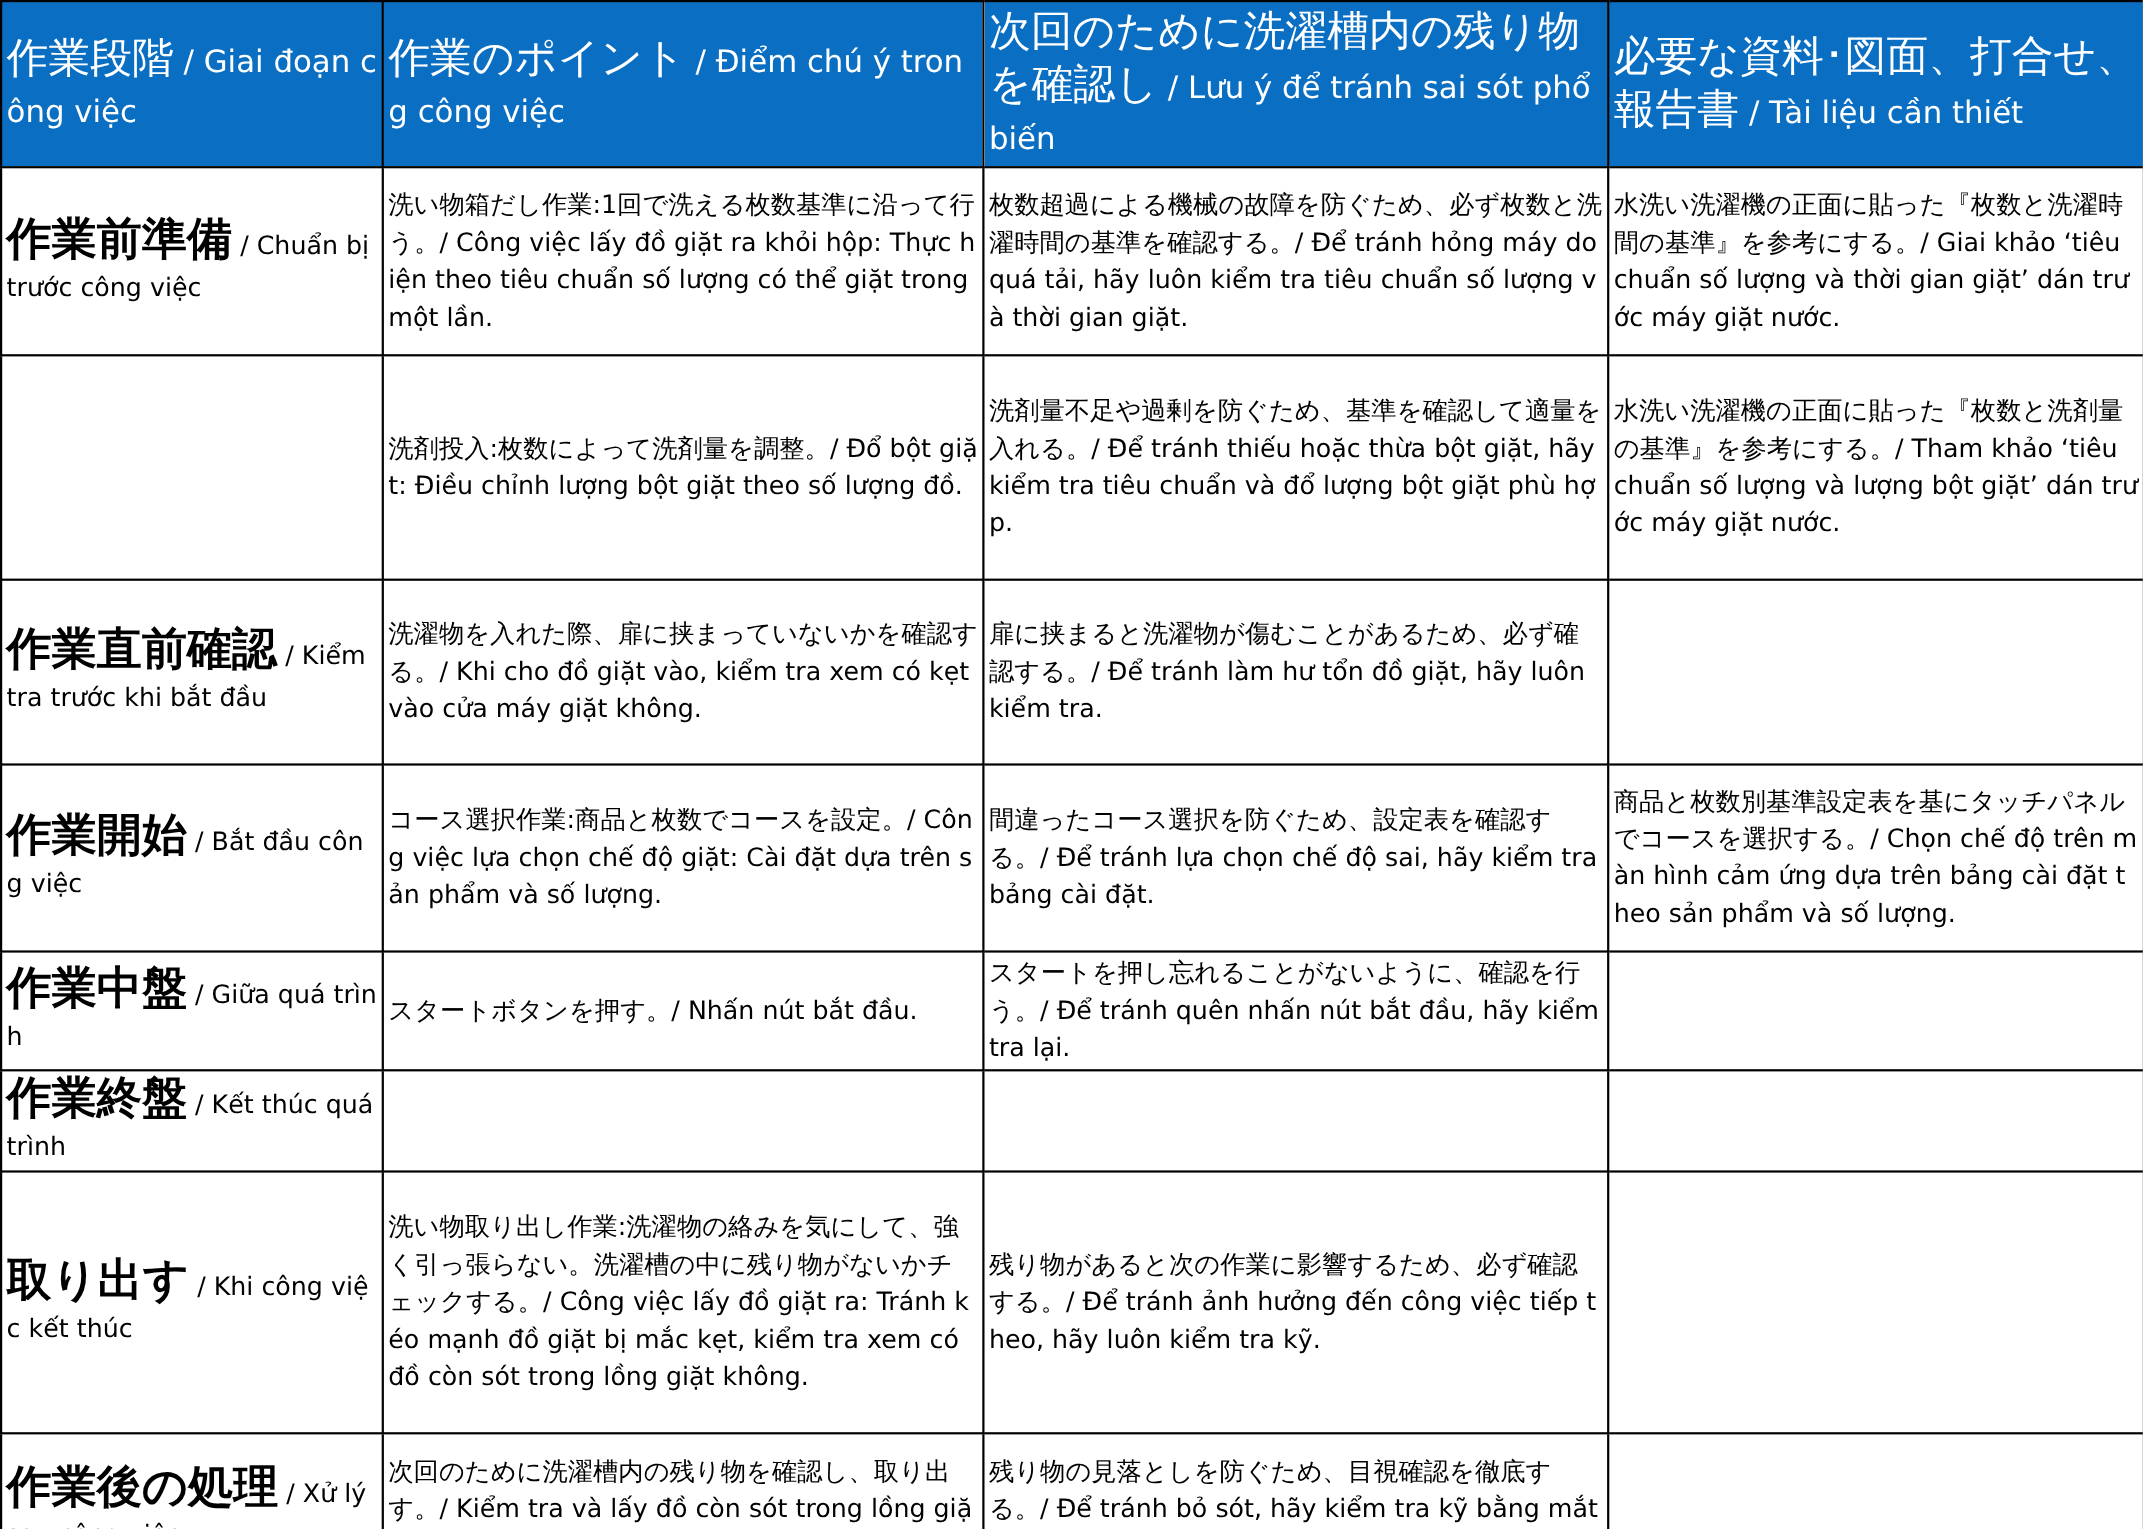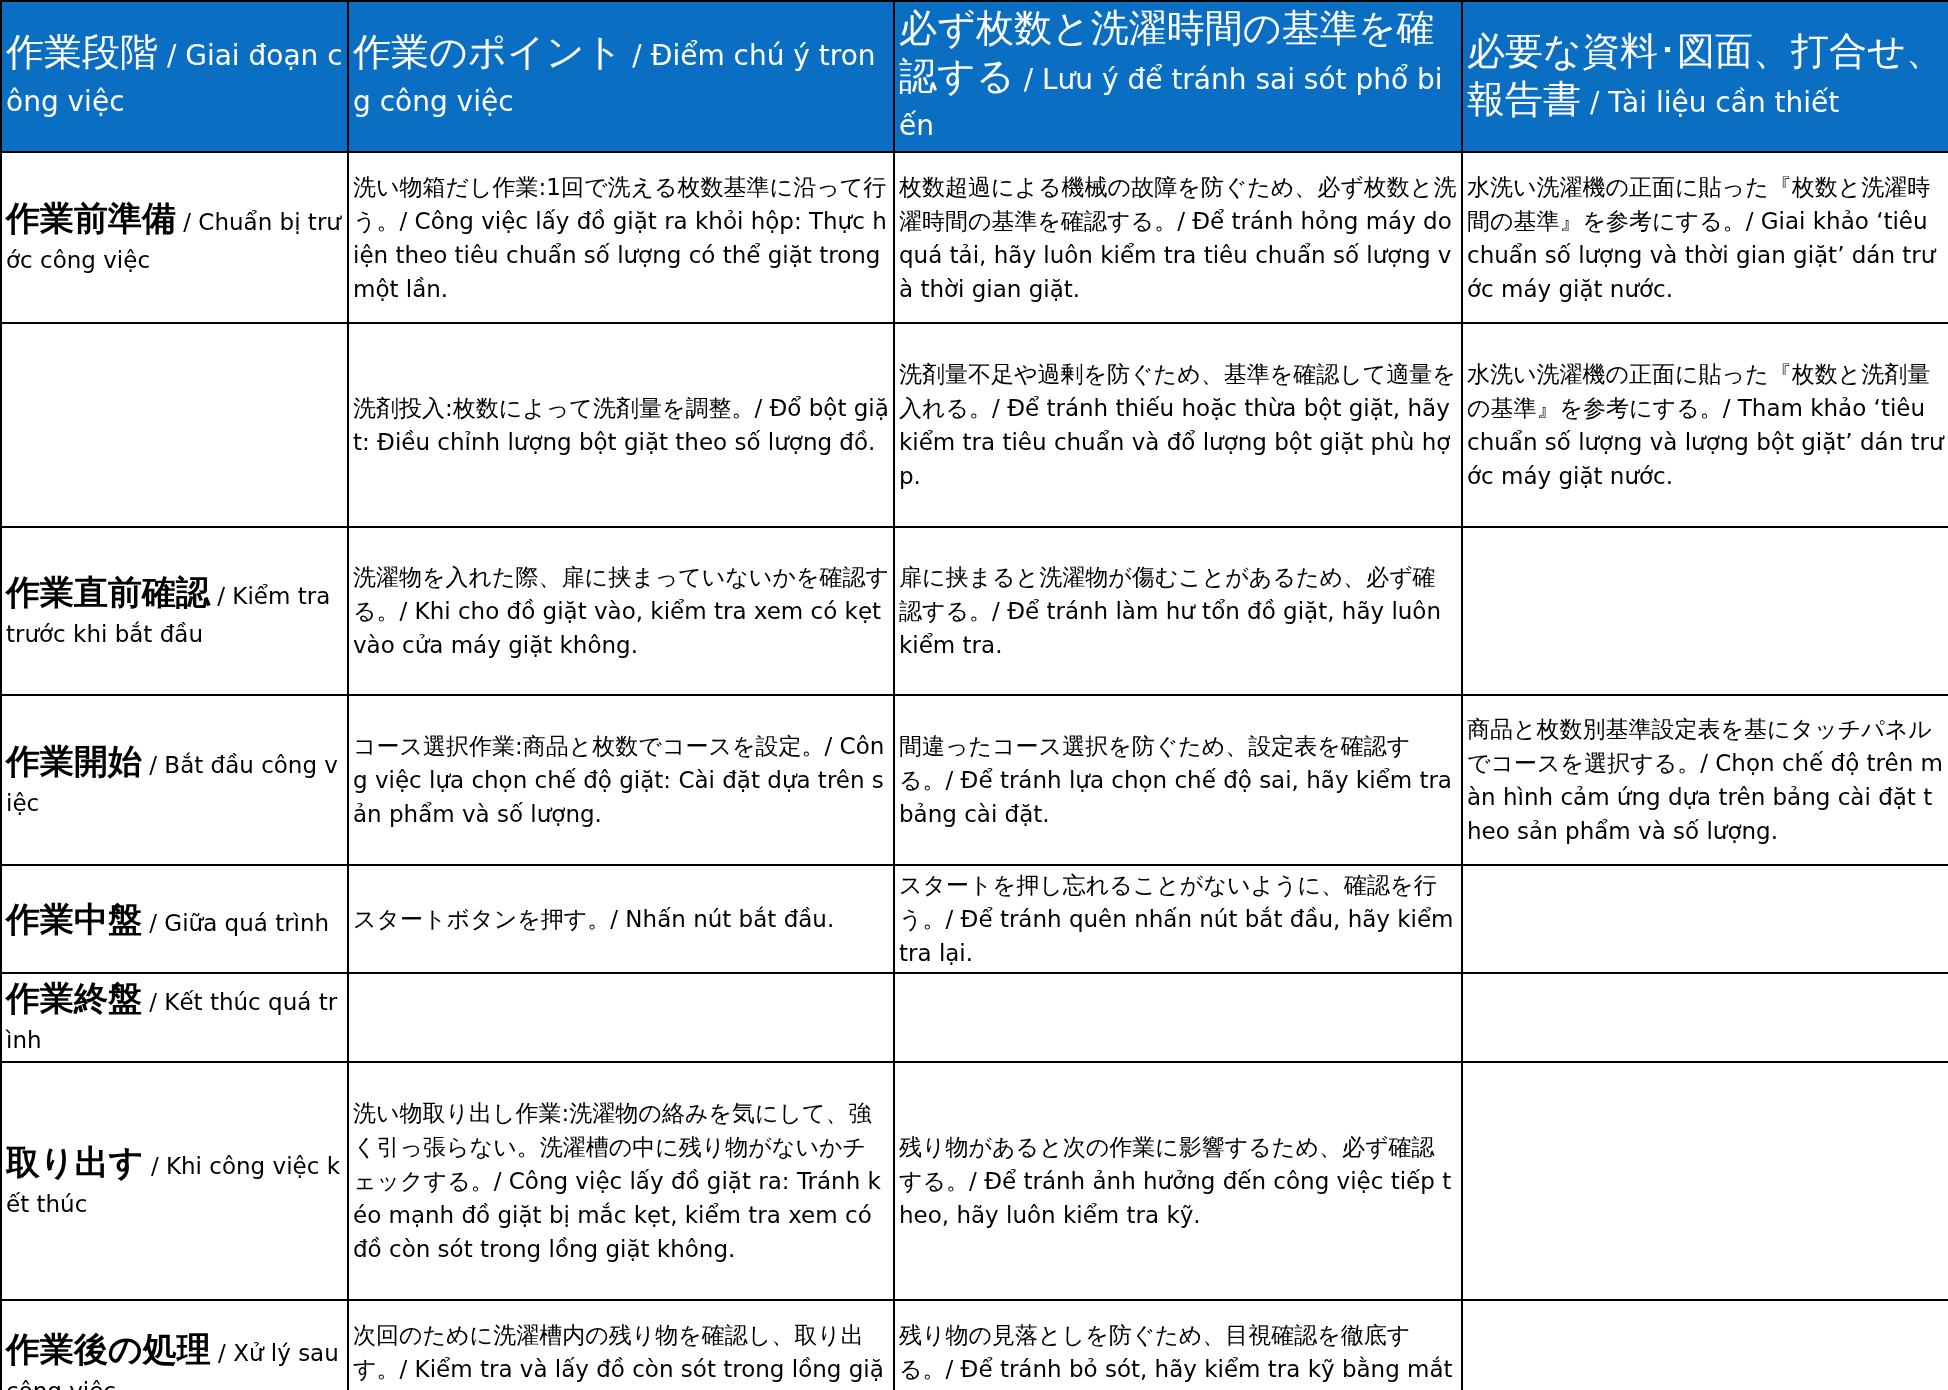--- a/index.html
+++ b/index.html
@@ -7,41 +7,41 @@
   table.sheet { border-collapse:collapse; table-layout:fixed; width:1948px; height:1390px; }
   table.sheet col.c1 { width:347px; }
   table.sheet col.c2 { width:546px; }
   table.sheet col.c3 { width:568px; }
   table.sheet col.c4 { width:487px; }
   table.sheet td, table.sheet th { border:2px solid #000; padding:2px 4px; vertical-align:middle; text-align:left; word-break:break-all; overflow:hidden; }
   thead th { background:#0a6fc2; color:#ffffff; font-weight:normal; vertical-align:bottom; padding:0 6px 4px 6px; }
   thead th .jp { font-size:38px; line-height:48px; }
   thead th .vi { font-size:28px; line-height:46px; }
   tbody td { font-size:23px; line-height:34px; }
-  tbody td.stage .jp { font-size:34px; font-weight:bold; line-height:44px; }
+  tbody td.stage .jp { font-size:41px; font-weight:bold; line-height:44px; }
   tbody td.stage .vi { font-size:23px; line-height:38px; }
   .r1 { height:171px; } .r2 { height:204px; } .r3 { height:168px; } .r4 { height:170px; }
   .r5 { height:102px; } .r6 { height:80px;margin-left:29px; } .r7 { height:238px; } .r8 { height:137px; }
   thead tr { height:120px; }
 </style>
 </head>
 <body>
 
 <table class="sheet">
   <colgroup>
       <col class="c1">
       <col class="c2">
       <col class="c3">
       <col class="c4">
     </colgroup>
   <thead>
     <tr>
       <th><span class="jp">作業段階</span><span class="vi"> / Giai đoạn công việc</span></th>
       <th><span class="jp">作業のポイント</span><span class="vi"> / Điểm chú ý trong công việc</span></th>
-      <th><span class="jp">必ず枚数と洗濯時間の基準を確認する</span><span class="vi"> / Lưu ý để tránh sai sót phổ biến</span></th>
+      <th><span class="jp">次回のために洗濯槽内の残り物を確認し</span><span class="vi"> / Lưu ý để tránh sai sót phổ biến</span></th>
       <th><span class="jp">必要な資料･図面、打合せ、報告書</span><span class="vi"> / Tài liệu cần thiết</span></th>
     </tr>
   </thead>
   <tbody>
     <tr class="r1">
       <td class="stage"><span class="jp">作業前準備</span><span class="vi"> / Chuẩn bị trước công việc</span></td>
       <td>洗い物箱だし作業:1回で洗える枚数基準に沿って行う。/ Công việc lấy đồ giặt ra khỏi hộp: Thực hiện theo tiêu chuẩn số lượng có thể giặt trong một lần.</td>
       <td>枚数超過による機械の故障を防ぐため、必ず枚数と洗濯時間の基準を確認する。/ Để tránh hỏng máy do quá tải, hãy luôn kiểm tra tiêu chuẩn số lượng và thời gian giặt.</td>
       <td>水洗い洗濯機の正面に貼った『枚数と洗濯時間の基準』を参考にする。/ Giai khảo ‘tiêu chuẩn số lượng và thời gian giặt’ dán trước máy giặt nước.</td>
     </tr>

